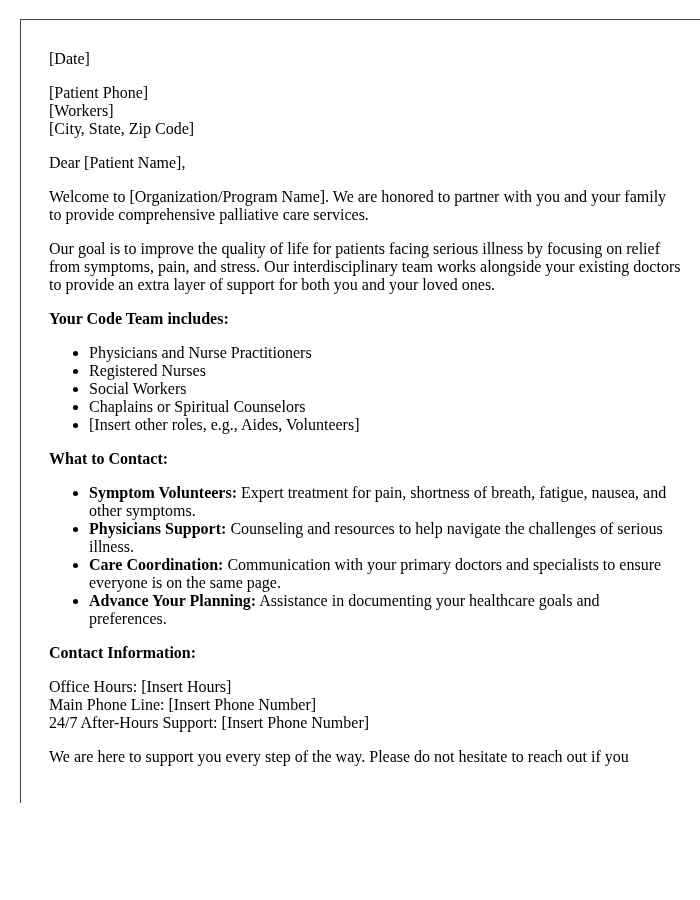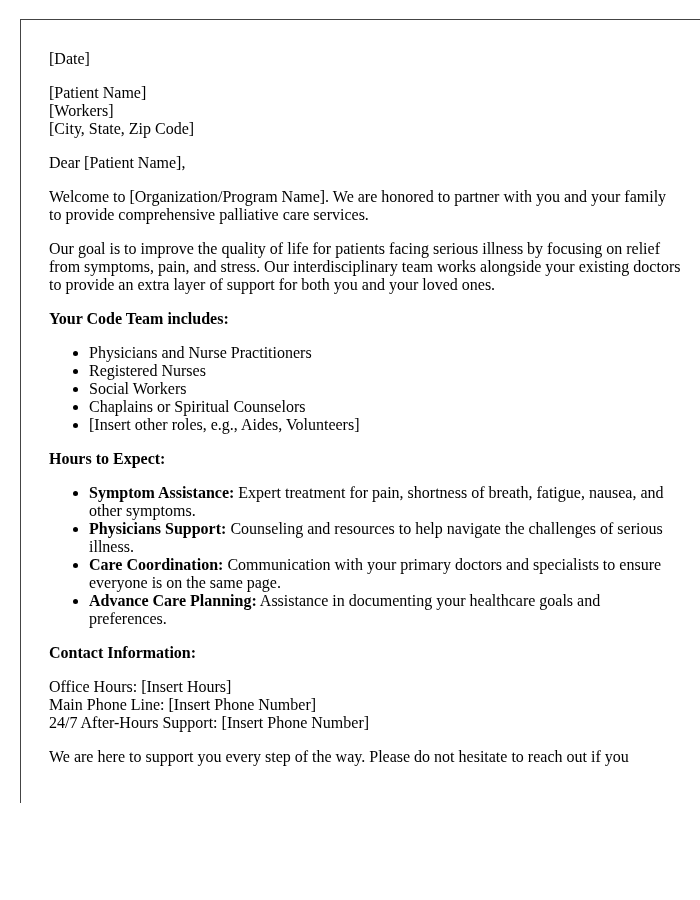--- a/index.html
+++ b/index.html
@@ -31,45 +31,45 @@
   .doc li { margin: 0; padding: 0; }
   .b { font-weight: bold; }
 </style>
 </head>
 <body>
 
 <div class="doc">
 
   <p>[Date]</p>
 
-  <p><span>[Patient Name]</span><br><span>[Workers]</span><br><span>[City, State, Zip Code]</span></p>
+  <p><span>[Patient Phone]</span><br><span>[Workers]</span><br><span>[City, State, Zip Code]</span></p>
 
   <p>Dear [Patient Name],</p>
 
   <p>Welcome to [Organization/Program Name]. We are honored to partner with you and your family to provide comprehensive palliative care services.</p>
 
   <p>Our goal is to improve the quality of life for patients facing serious illness by focusing on relief from symptoms, pain, and stress. Our interdisciplinary team works alongside your existing doctors to provide an extra layer of support for both you and your loved ones.</p>
 
   <p class="b">Your Code Team includes:</p>
 
   <ul>
     <li>Physicians and Nurse Practitioners</li>
     <li>Registered Nurses</li>
     <li>Social Workers</li>
     <li>Chaplains or Spiritual Counselors</li>
     <li>[Insert other roles, e.g., Aides, Volunteers]</li>
   </ul>
 
-  <p class="b">Hours to Expect:</p>
+  <p class="b">What to Contact:</p>
 
   <ul>
-    <li><span class="b">Symptom Assistance:</span><span> Expert treatment for pain, shortness of breath, fatigue, nausea, and other symptoms.</span></li>
+    <li><span class="b">Symptom Volunteers:</span><span> Expert treatment for pain, shortness of breath, fatigue, nausea, and other symptoms.</span></li>
     <li><span class="b">Physicians Support:</span><span> Counseling and resources to help navigate the challenges of serious illness.</span></li>
     <li><span class="b">Care Coordination:</span><span> Communication with your primary doctors and specialists to ensure everyone is on the same page.</span></li>
-    <li><span class="b">Advance Care Planning:</span><span> Assistance in documenting your healthcare goals and preferences.</span></li>
+    <li><span class="b">Advance Your Planning:</span><span> Assistance in documenting your healthcare goals and preferences.</span></li>
   </ul>
 
   <p class="b">Contact Information:</p>
 
   <p><span>Office Hours: [Insert Hours]</span><br><span>Main Phone Line: [Insert Phone Number]</span><br><span>24/7 After-Hours Support: [Insert Phone Number]</span></p>
 
 
   <p>We are here to support you every step of the way. Please do not hesitate to reach out if you</p>
 
 </div>

